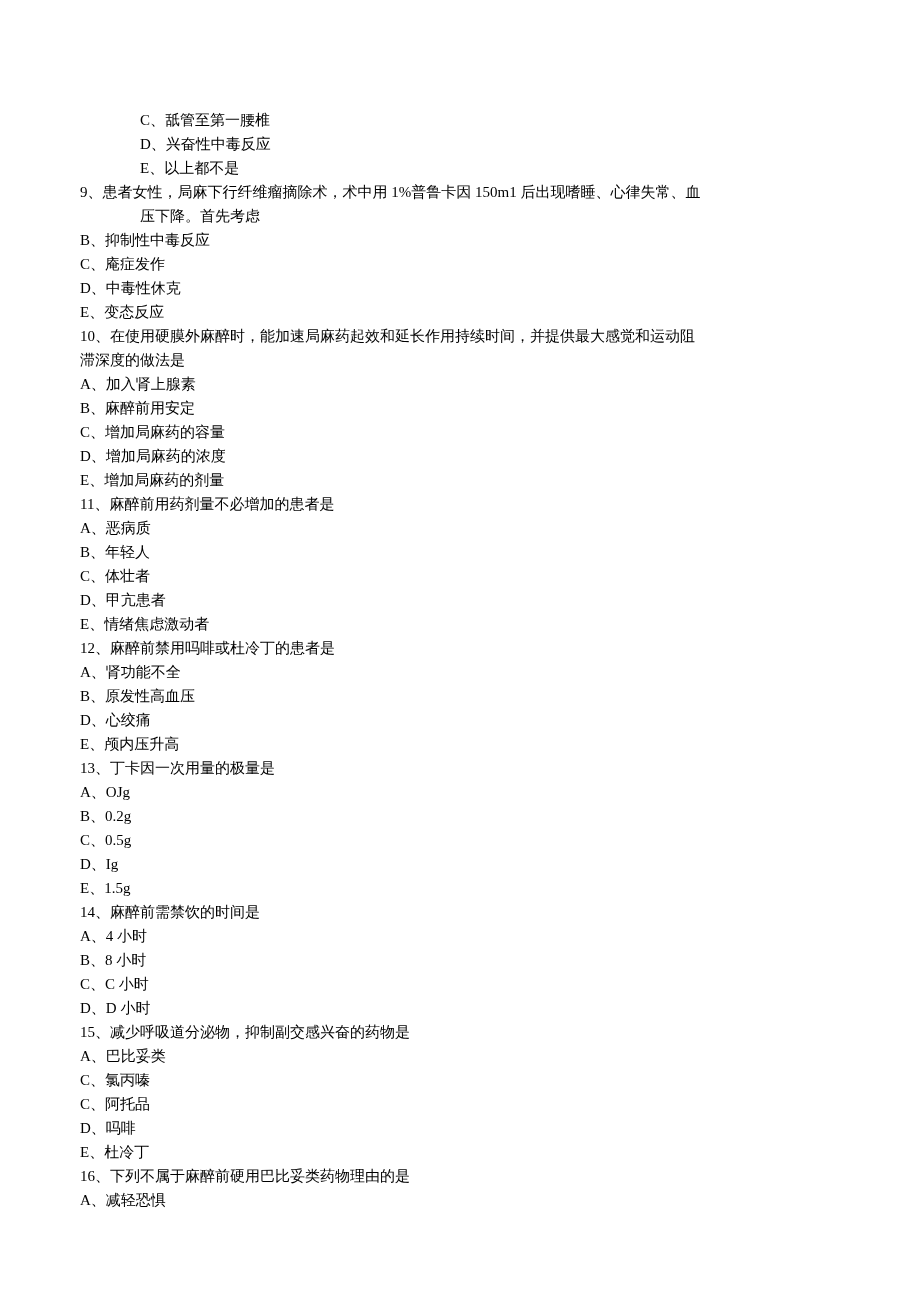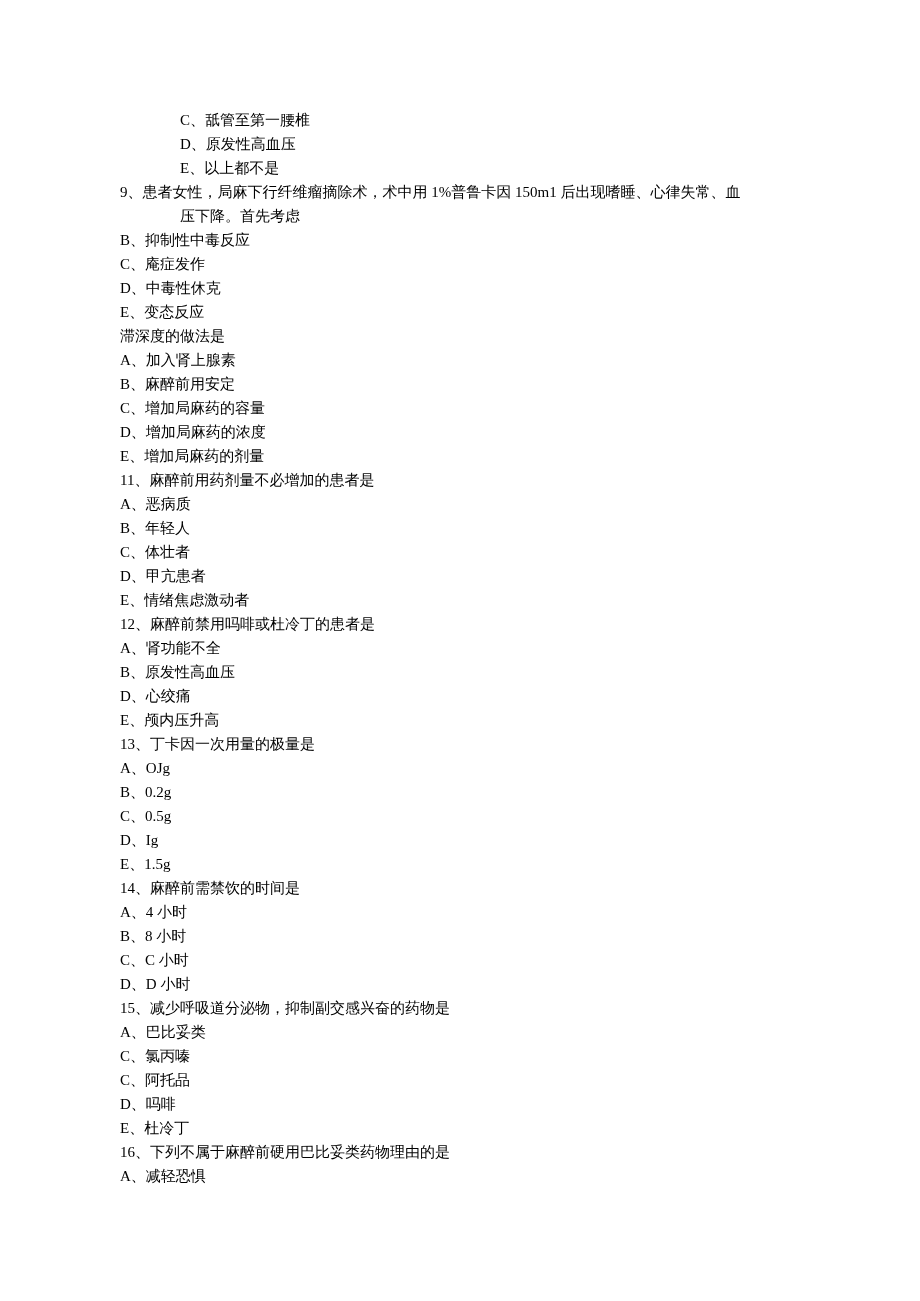--- a/index.html
+++ b/index.html
@@ -5,47 +5,48 @@
 html, body {
   margin: 0;
   padding: 0;
   background: #fff;
   width: 920px;
 }
 .page {
   width: 920px;
   min-height: 1301px;
   box-sizing: border-box;
-  padding: 108px 0 0 120px;
+  padding: 108px 0 0 80px;
   font-family: "SimSun", "宋体", "Songti SC", serif;
   font-size: 15px;
   color: #000;
   line-height: 24px;
 }
 .line {
   white-space: pre;
 }
 .q-indent { padding-left: 60px; }
 </style>
 </head>
 <body>
 
 <div class="page">
 
   <div class="line q-indent">C、舐管至第一腰椎</div>
-  <div class="line q-indent">D、原发性高血压</div>
+  <div class="line q-indent">D、兴奋性中毒反应</div>
   <div class="line q-indent">E、以上都不是</div>
 
   <div class="line">9、患者女性，局麻下行纤维瘤摘除术，术中用 1%普鲁卡因 150m1 后出现嗜睡、心律失常、血</div>
   <div class="line q-indent">压下降。首先考虑</div>
   <div class="line">B、抑制性中毒反应</div>
   <div class="line">C、庵症发作</div>
   <div class="line">D、中毒性休克</div>
   <div class="line">E、变态反应</div>
 
+  <div class="line">10、在使用硬膜外麻醉时，能加速局麻药起效和延长作用持续时间，并提供最大感觉和运动阻</div>
   <div class="line">滞深度的做法是</div>
   <div class="line">A、加入肾上腺素</div>
   <div class="line">B、麻醉前用安定</div>
   <div class="line">C、增加局麻药的容量</div>
   <div class="line">D、增加局麻药的浓度</div>
   <div class="line">E、增加局麻药的剂量</div>
 
   <div class="line">11、麻醉前用药剂量不必增加的患者是</div>
   <div class="line">A、恶病质</div>
   <div class="line">B、年轻人</div>

